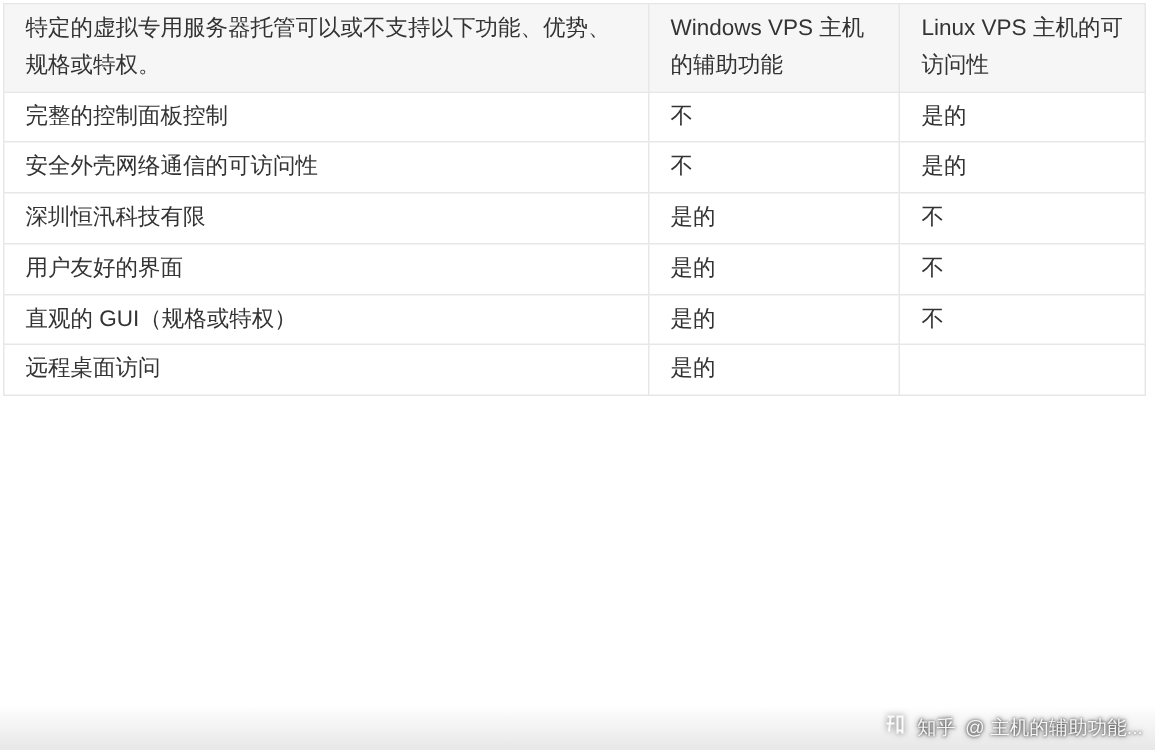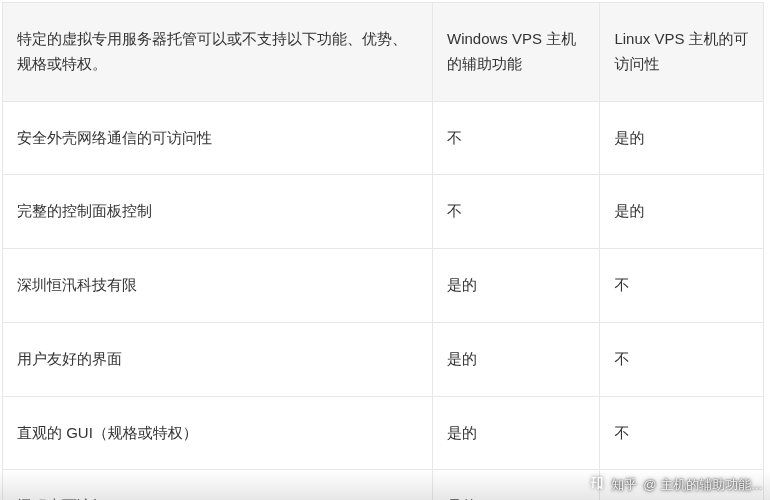--- a/index.html
+++ b/index.html
@@ -14,21 +14,21 @@
     .table-wrap {
       padding: 2px 6px 0 2px;
     }
     table {
       width: 100%;
       border-collapse: collapse;
       table-layout: fixed;
     }
     th, td {
       border: 1px solid #e7e7e7;
-      padding: 24px 14px;
+      padding: 4px 14px;
       text-align: left;
       vertical-align: top;
       font-weight: 400;
       font-size: 15px;
       line-height: 1.65;
       color: #333;
     }
     th {
       background: #f6f6f6;
       color: #333;
@@ -69,26 +69,26 @@
     </colgroup>
     <thead>
       <tr>
         <th>特定的虚拟专用服务器托管可以或不支持以下功能、优势、规格或特权。</th>
         <th>Windows VPS 主机的辅助功能</th>
         <th>Linux VPS 主机的可访问性</th>
       </tr>
     </thead>
     <tbody id="tbody">
         <tr>
-          <td>安全外壳网络通信的可访问性</td>
+          <td>完整的控制面板控制</td>
           <td>不</td>
           <td>是的</td>
         </tr>
         <tr>
-          <td>完整的控制面板控制</td>
+          <td>安全外壳网络通信的可访问性</td>
           <td>不</td>
           <td>是的</td>
         </tr>
         <tr>
           <td>深圳恒汛科技有限</td>
           <td>是的</td>
           <td>不</td>
         </tr>
         <tr>
           <td>用户友好的界面</td>

